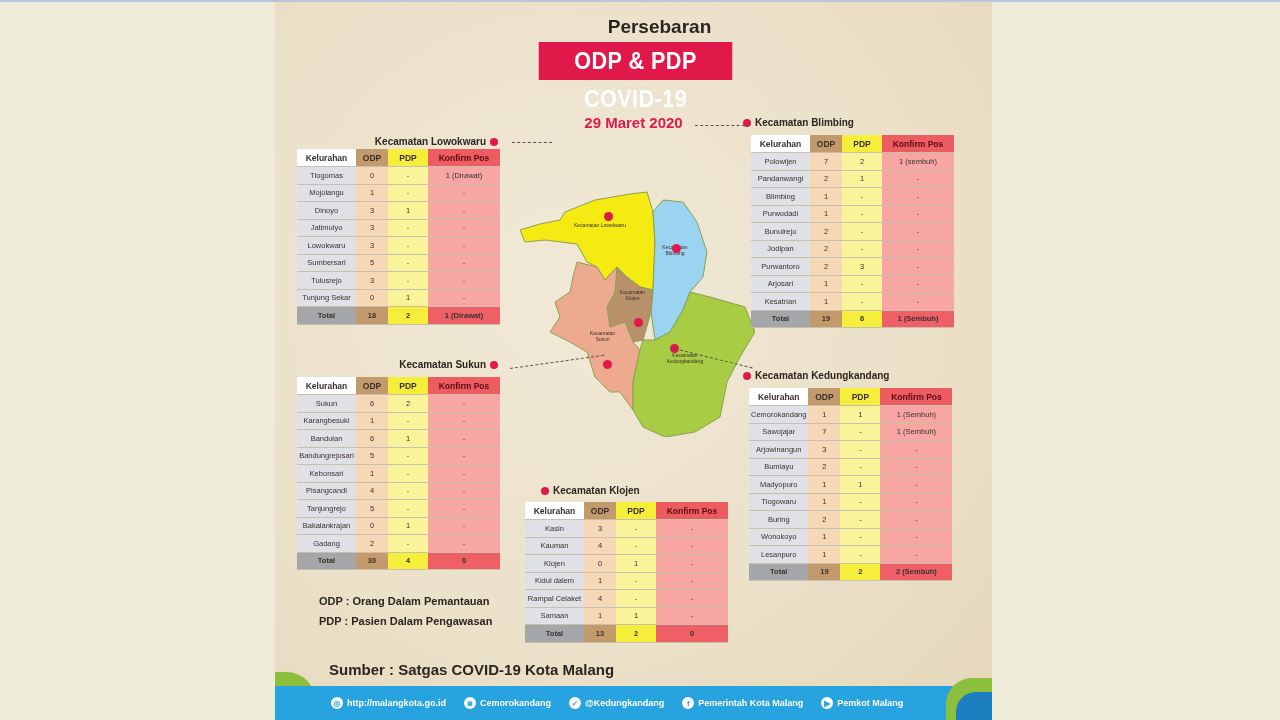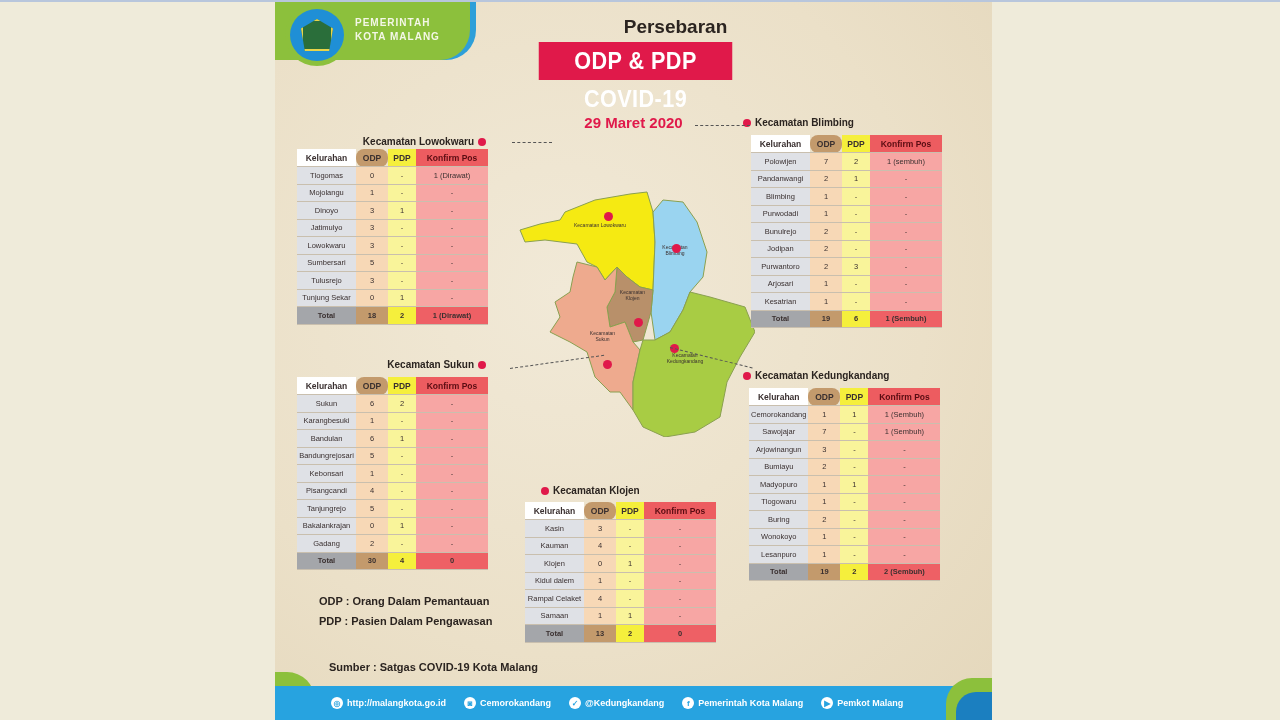--- a/index.html
+++ b/index.html
@@ -22,85 +22,76 @@
     background: #1f8fd6; border: 5px solid #8cc03c;
     display: flex; align-items: center; justify-content: center;
   }
   .logo-emblem {
     width: 32px; height: 32px; background: #2a6e3a; border: 2px solid #e8d44a;
     clip-path: polygon(50% 0, 100% 30%, 88% 100%, 12% 100%, 0 30%);
   }
   .logo-text { position: absolute; left: 80px; top: 14px; color: #f4f7e6; font-size: 10px; letter-spacing: 1px; line-height: 14px; font-weight: bold; }
 
   
-  .t1 { position: absolute; left: 0; width: 769px; top: 14px; text-align: center; font-size: 19px; font-weight: bold; color: #2b2420; margin-left: 16px; }
+  .t1 { position: absolute; left: 0; width: 769px; top: 14px; text-align: center; font-size: 19px; font-weight: bold; color: #2b2420; }
   .t2 {
     position: absolute; left: 253px; top: 40px; width: 215px; height: 38px; background: #e0194a;
     color: #fff; font-size: 24px; font-weight: bold; text-align: center; line-height: 38px; letter-spacing: 0.5px;
     font-family: "Liberation Sans", sans-serif; transform: scaleX(0.9);
   }
   .t3 { position: absolute; left: 0; width: 717px; top: 86px; text-align: center; font-size: 19px; font-weight: bold; color: #2b2420; }
   .t4 { position: absolute; left: 0; width: 717px; top: 112px; text-align: center; font-size: 15px; font-weight: bold; color: #e0194a; }
 
   
   .kec { position: absolute; }
   .kec-title { font-size: 10px; font-weight: bold; color: #2b2420; height: 14px; line-height: 14px; display: flex; align-items: center; gap: 4px; }
   .dot { width: 8px; height: 8px; border-radius: 50%; background: #e0194a; display: inline-block; }
   table { border-collapse: collapse; font-size: 7.5px; color: #3a3030; }
   td, th { height: 17.5px; text-align: center; border-bottom: 1px solid #c9bfae; padding: 0 2px; }
   th { font-size: 8.5px; font-weight: bold; }
   .c-kel { width: 59px; background: #dfe1e6; }
   .c-odp { width: 32px; background: #f7d8b6; }
-  .c-pdp { width: 28px; background: #f9f49a; }
+  .c-pdp { width: 40px; background: #f9f49a; }
   .c-kp { width: 72px; background: #f7a6a4; }
   th.c-kel { background: #ffffff; }
-  th.c-odp { background: #c39a6c; border-radius: 8px; }
+  th.c-odp { background: #c39a6c; }
   th.c-pdp { background: #f5ef3c; }
   th.c-kp { background: #ed5c60; color: #5a0c12; margin-top: 48px; }
   tr.total td { font-weight: bold; }
   tr.total .c-kel { background: #a4a6aa; }
   tr.total .c-odp { background: #c39a6c; }
   tr.total .c-pdp { background: #f5ef3c; }
   tr.total .c-kp { background: #ee6065; }
 
   
   .map { position: absolute; left: 240px; top: 180px; width: 240px; height: 255px; }
   .map-label { position: absolute; font-size: 5px; color: #3a3030; text-align: center; line-height: 6px; }
   .map-dot { position: absolute; width: 9px; height: 9px; border-radius: 50%; background: #e0194a; }
   .leader { position: absolute; border-top: 1px dashed #555; }
 
   .legend { position: absolute; left: 44px; font-size: 11px; font-weight: bold; color: #2b2420; }
-  .source { position: absolute; left: 54px; top: 659px; font-size: 11px; font-weight: bold; color: #2b2420; }
+  .source { position: absolute; left: 54px; top: 659px; font-size: 15px; font-weight: bold; color: #2b2420; }
 
   .footer {
     position: absolute; left: 0; top: 684px; width: 717px; height: 34px; background: #27a3e0;
     display: flex; align-items: center; gap: 18px; padding-left: 56px;
   }
   .footer-left { position: absolute; left: 0; top: 670px; width: 40px; height: 48px; background: #8cc03c; border-top-right-radius: 28px; }
   .footer-right { position: absolute; right: 0; top: 676px; width: 46px; height: 42px; background: #8cc03c; border-top-left-radius: 26px; }
   .footer-right-inner { position: absolute; right: 0; top: 690px; width: 36px; height: 30px; background: #1b7fc0; border-top-left-radius: 20px; }
   .f-item { display: flex; align-items: center; gap: 4px; color: #fff; font-size: 9px; font-weight: bold; z-index: 2; }
   .f-icon { width: 12px; height: 12px; border-radius: 50%; background: #fff; color: #27a3e0; font-size: 8px; display: flex; align-items: center; justify-content: center; font-weight: bold; }
 </style>
 </head>
 <body>
 
 <div class="topline"></div>
 
 <div class="poster">
 
-  <div class="logo-banner">
-    <div class="logo-circle">
-      <div class="logo-emblem"></div>
-    </div>
-    <div class="logo-text">
-      <div>PEMERINTAH</div>
-      <div>KOTA MALANG</div>
-    </div>
-  </div>
 
   <div class="t1">Persebaran</div>
   <div class="t2">ODP &amp; PDP COVID-19</div>
   <div class="t4">29 Maret 2020</div>
 
   <div class="map">
     <svg width="240" height="255" viewBox="0 0 240 255">
 
       <path fill="#f5ea12" stroke="#8aa050" stroke-width="1" d="M50,30 L80,18 L115,12 L132,10 L138,30 L140,60 L138,108 L125,105 L112,95 L102,85 L90,98 L82,85 L72,80 L62,62 L30,58 L10,60 L5,48 L25,42 L45,38 Z"></path>
 

